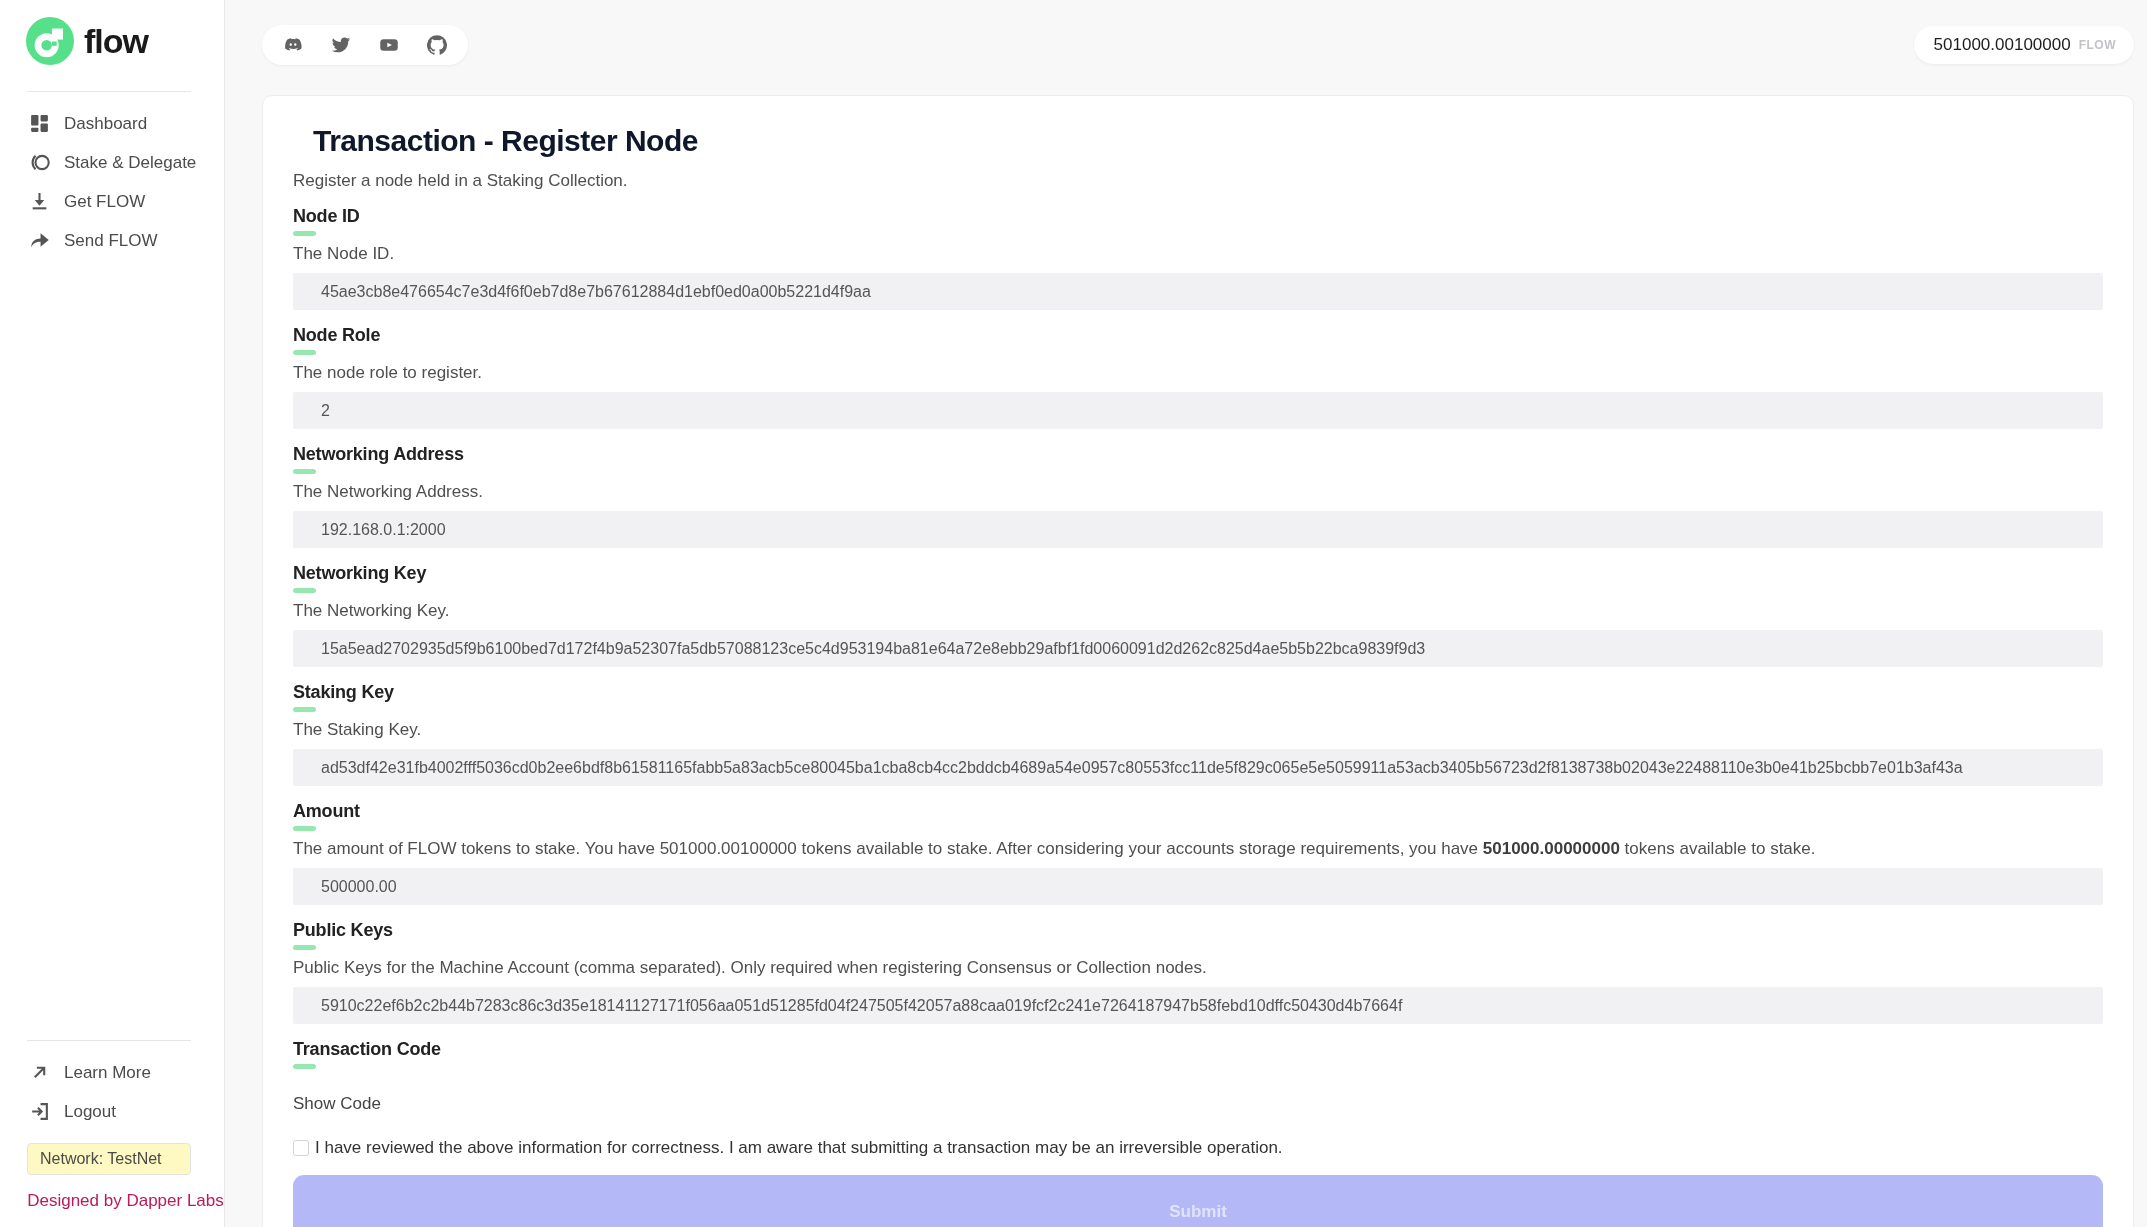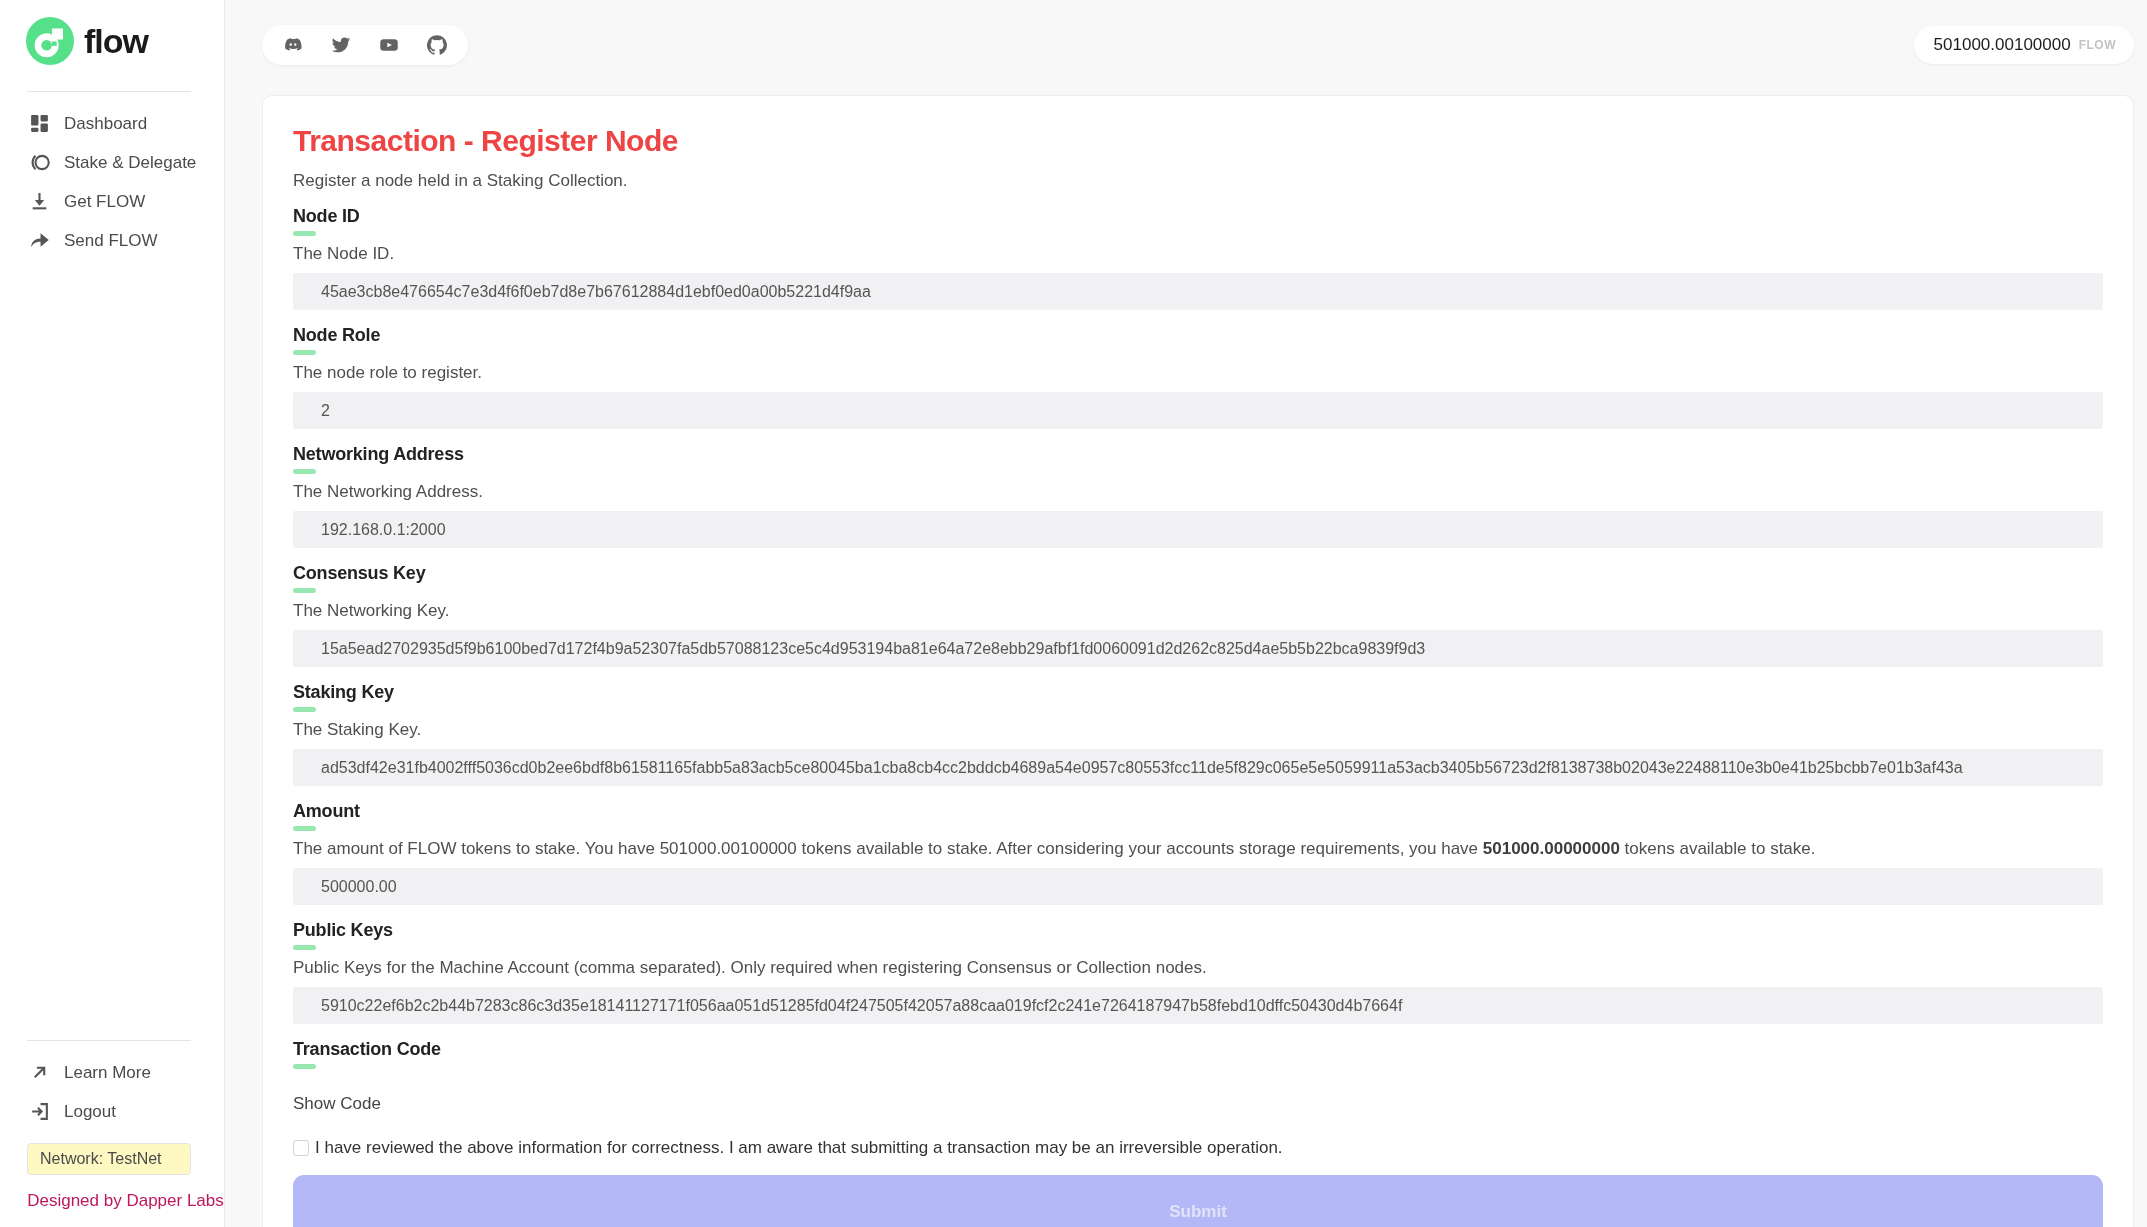--- a/index.html
+++ b/index.html
@@ -48,21 +48,21 @@
   .social-pill svg { width:20px; height:20px; color:#636363; display:block; cursor:pointer; }
   .balance-pill { gap:8px; padding:9px 18px 9px 20px; }
   .balance-amount { font-size:17px; color:#1d1d1f; }
   .balance-currency { font-size:12px; font-weight:bold; color:#c3c3c7; letter-spacing:.5px; }
   
   .card {
     margin-top:30px; margin-bottom:30px;
     background:#fff; border:1px solid #ededf0; border-radius:10px;
     padding:28px 30px 34px; flex:1;
   }
-  .card-title { font-size:30px; font-weight:800; letter-spacing:-.5px; color:#ef4444; }
+  .card-title { font-size:30px; font-weight:800; letter-spacing:-.5px; color:#0f172a;margin-left:20px; }
   .card-subtitle { margin-top:13px; font-size:17px; color:#4f4f4f; }
   .field { margin-top:15px; }
   .field-label { font-size:18px; font-weight:bold; color:#222; letter-spacing:-.2px; }
   .label-bar { width:23px; height:5px; border-radius:2.5px; background:var(--label-underline,#97e8b0); margin-top:4px; }
   .field-desc { margin-top:8px; font-size:17px; color:#4f4f4f; }
   .field-desc b { color:#3d3d3d; }
   .field-input {
     margin-top:9px; width:100%; height:37px;
     background:#f1f1f3; border:none; border-radius:2px;
     padding:0 28px; font-family:"Liberation Sans",sans-serif;
@@ -196,21 +196,21 @@
     </div>
 
     <div class="field">
       <div class="field-label">Networking Address</div>
       <div class="label-bar"></div>
       <p class="field-desc">The Networking Address.</p>
       <input class="field-input" readonly="" value="192.168.0.1:2000" style="">
     </div>
 
     <div class="field">
-      <div class="field-label">Consensus Key</div>
+      <div class="field-label">Networking Key</div>
       <div class="label-bar"></div>
       <p class="field-desc">The Networking Key.</p>
       <input class="field-input" readonly="" value="15a5ead2702935d5f9b6100bed7d172f4b9a52307fa5db57088123ce5c4d953194ba81e64a72e8ebb29afbf1fd0060091d2d262c825d4ae5b5b22bca9839f9d3" style="">
     </div>
 
     <div class="field">
       <div class="field-label">Staking Key</div>
       <div class="label-bar"></div>
       <p class="field-desc">The Staking Key.</p>
       <input class="field-input" readonly="" value="ad53df42e31fb4002fff5036cd0b2ee6bdf8b61581165fabb5a83acb5ce80045ba1cba8cb4cc2bddcb4689a54e0957c80553fcc11de5f829c065e5e5059911a53acb3405b56723d2f8138738b02043e22488110e3b0e41b25bcbb7e01b3af43a" style="">

